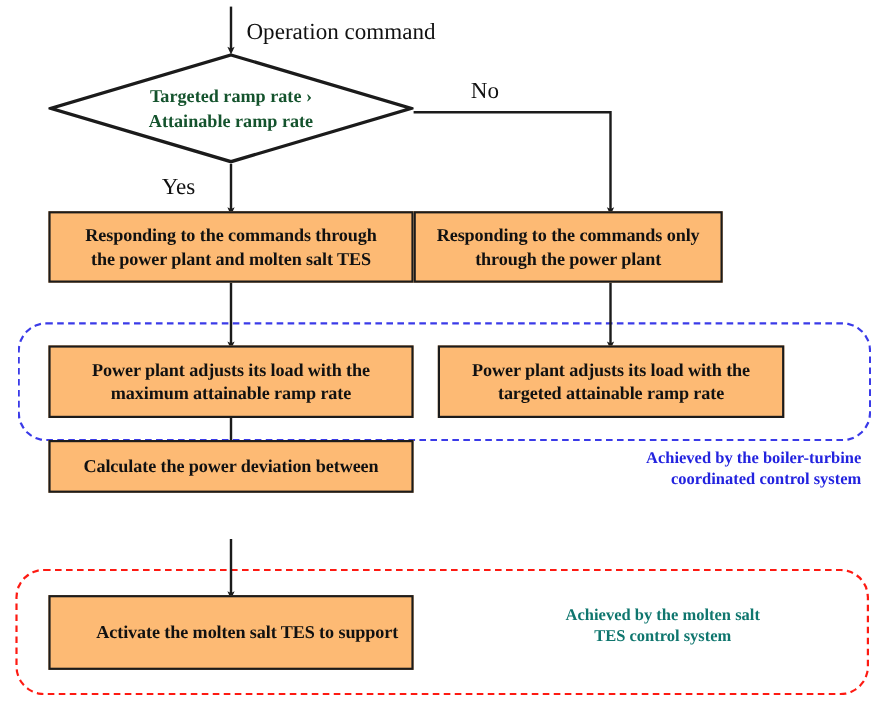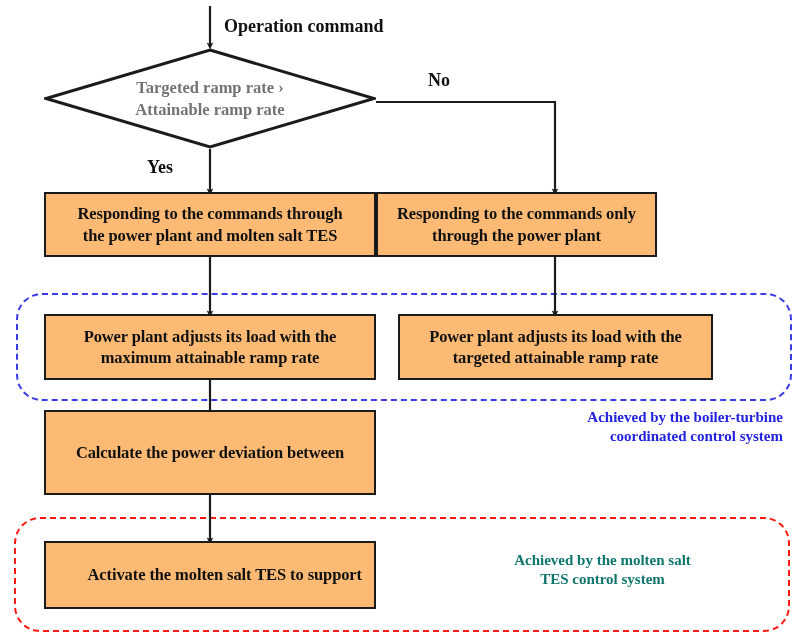--- a/index.html
+++ b/index.html
@@ -53,26 +53,26 @@
     top: 0;
     width: 100%;
     height: 100%;
     display: flex;
     align-items: center;
     justify-content: center;
     text-align: center;
     font-weight: bold;
     font-size: 16.5px;
     line-height: 1.3;
-    color: #737373;
+    color: #14532d;
   }
   .edge-label {
     position: absolute;
-    font-weight: bold;
-    font-size: 18px;
+    font-weight: normal;
+    font-size: 21px;
     color: #111111;
     white-space: nowrap;
   }
   .group-note {
     position: absolute;
     font-weight: bold;
     font-size: 15px;
     line-height: 1.25;
     text-align: center;
     white-space: pre-line;
@@ -160,21 +160,21 @@
     </span>
   </div>
 
   <div class="node-box" style="left:398px; top:314px; width:315px; height:66px;">
     <span>
       <span>Power plant adjusts its load with the</span>
       <span>targeted attainable ramp rate</span>
     </span>
   </div>
 
-  <div class="node-box" style="left:44px; top:410px; width:332px; height:85px;">
+  <div class="node-box" style="left:44px; top:400px; width:332px; height:48px;">
     <span>
       <span>Calculate the power deviation between</span>
     </span>
   </div>
 
   <div class="node-box" style="left:44px; top:541px; width:332px; height:68px;justify-content:flex-end;">
     <span>
       <span>Activate the molten salt TES to support</span>
     </span>
   </div>

